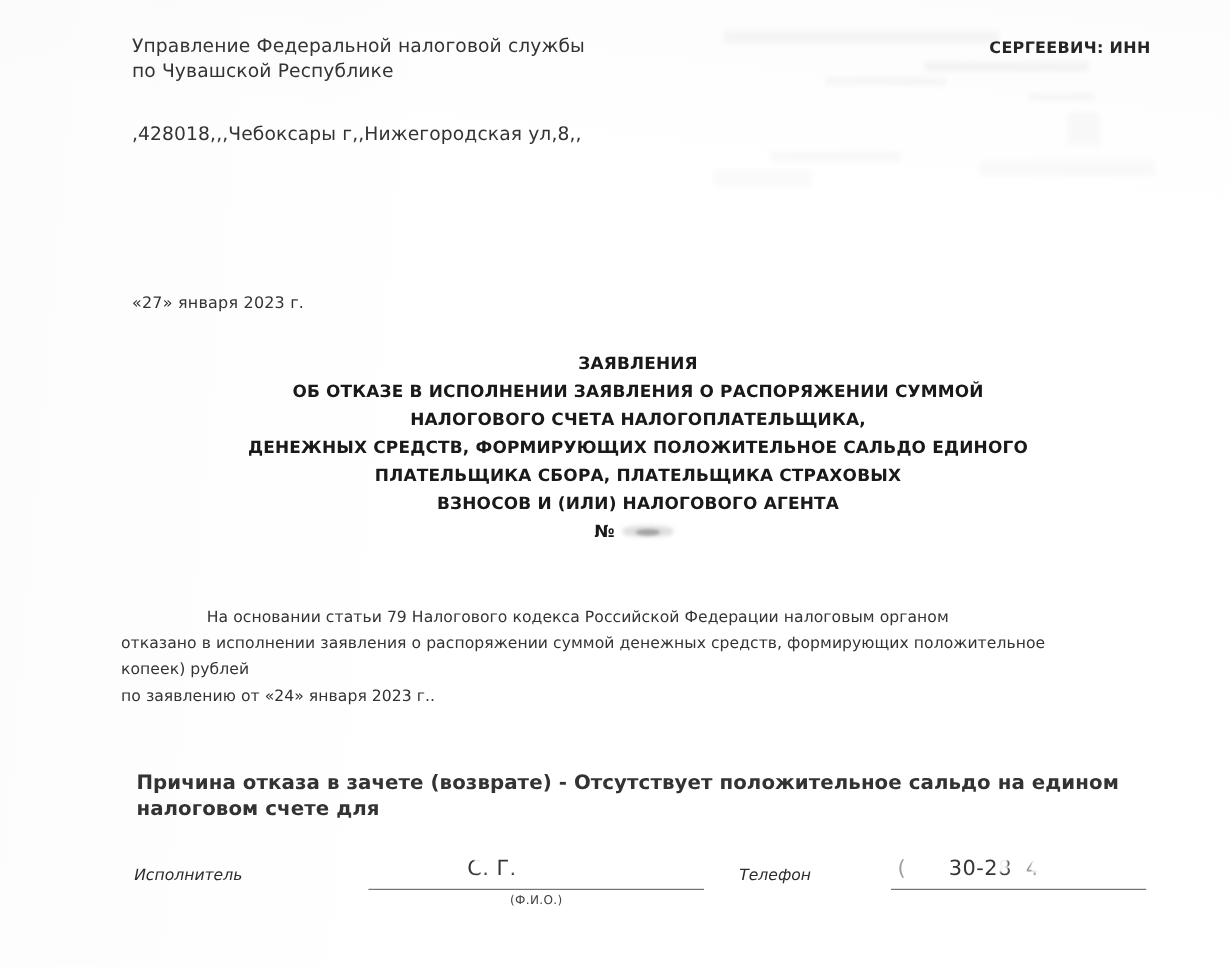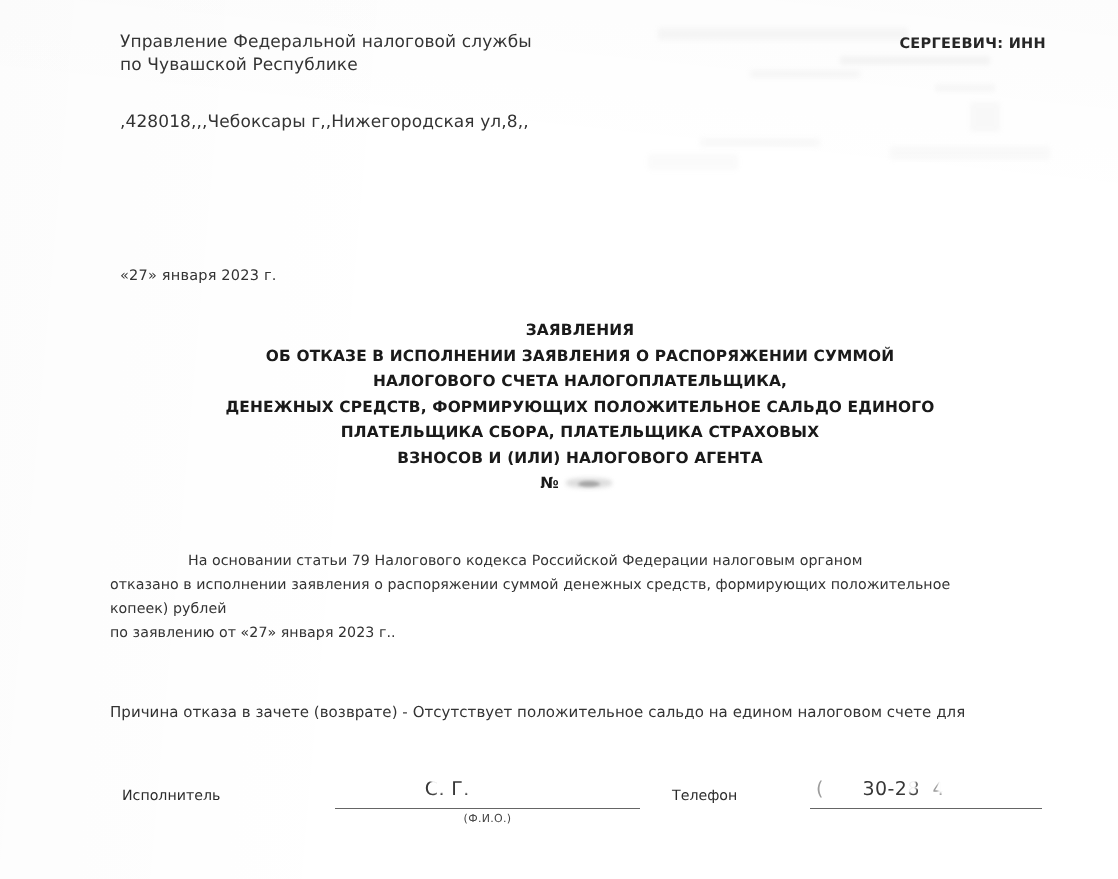--- a/index.html
+++ b/index.html
@@ -146,41 +146,43 @@
     width: 950px;
     font-size: 14.2px;
     line-height: 24px;
     letter-spacing: 0.05px;
   }
   .body-block p { margin: 0; }
   .body-block .indented { text-indent: 78px; }
 
   .reason-block {
     position: absolute;
-    left: 110px;
+    left: 124px;
     top: 700px;
     width: 920px;
-    font-size: 15px;
+    font-size: 18px;
     line-height: 24px;
     letter-spacing: 0.05px;
+    font-weight: bold;
   }
   .reason-block p { margin: 0; }
 
   
   .footer {
     position: absolute;
     left: 0;
     top: 770px;
     width: 1118px;
     height: 80px;
   }
   .f-label {
     position: absolute;
     font-size: 14.2px;
     color: #333;
+    font-style: italic;
   }
   .f-label.executor { left: 122px; top: 18px; }
   .f-label.phone    { left: 672px; top: 18px; }
 
   .sig-slot {
     position: absolute;
   }
   .sig-slot.exec  { left: 335px; top: 0px;  width: 305px; }
   .sig-slot.tel   { left: 810px; top: 0px;  width: 232px; }
 
@@ -258,21 +260,21 @@
     <div>ДЕНЕЖНЫХ СРЕДСТВ, ФОРМИРУЮЩИХ ПОЛОЖИТЕЛЬНОЕ САЛЬДО ЕДИНОГО</div>
     <div>ПЛАТЕЛЬЩИКА СБОРА, ПЛАТЕЛЬЩИКА СТРАХОВЫХ</div>
     <div>ВЗНОСОВ И (ИЛИ) НАЛОГОВОГО АГЕНТА</div>
     <div class="num-line"><span>№</span><span class="num-redacted"></span></div>
   </div>
 
   <div class="body-block scan">
     <p class="indented">На основании статьи 79 Налогового кодекса Российской Федерации налоговым органом</p>
     <p>отказано в исполнении заявления о распоряжении суммой денежных средств, формирующих положительное</p>
     <p>копеек) рублей</p>
-    <p>по заявлению от «27» января 2023 г..</p>
+    <p>по заявлению от «24» января 2023 г..</p>
   </div>
 
   <div class="reason-block scan">
     <p>Причина отказа в зачете (возврате) - Отсутствует положительное сальдо на едином налоговом счете для</p>
   </div>
 
   <div class="footer">
 
     <div class="f-label executor scan">Исполнитель</div>
 

